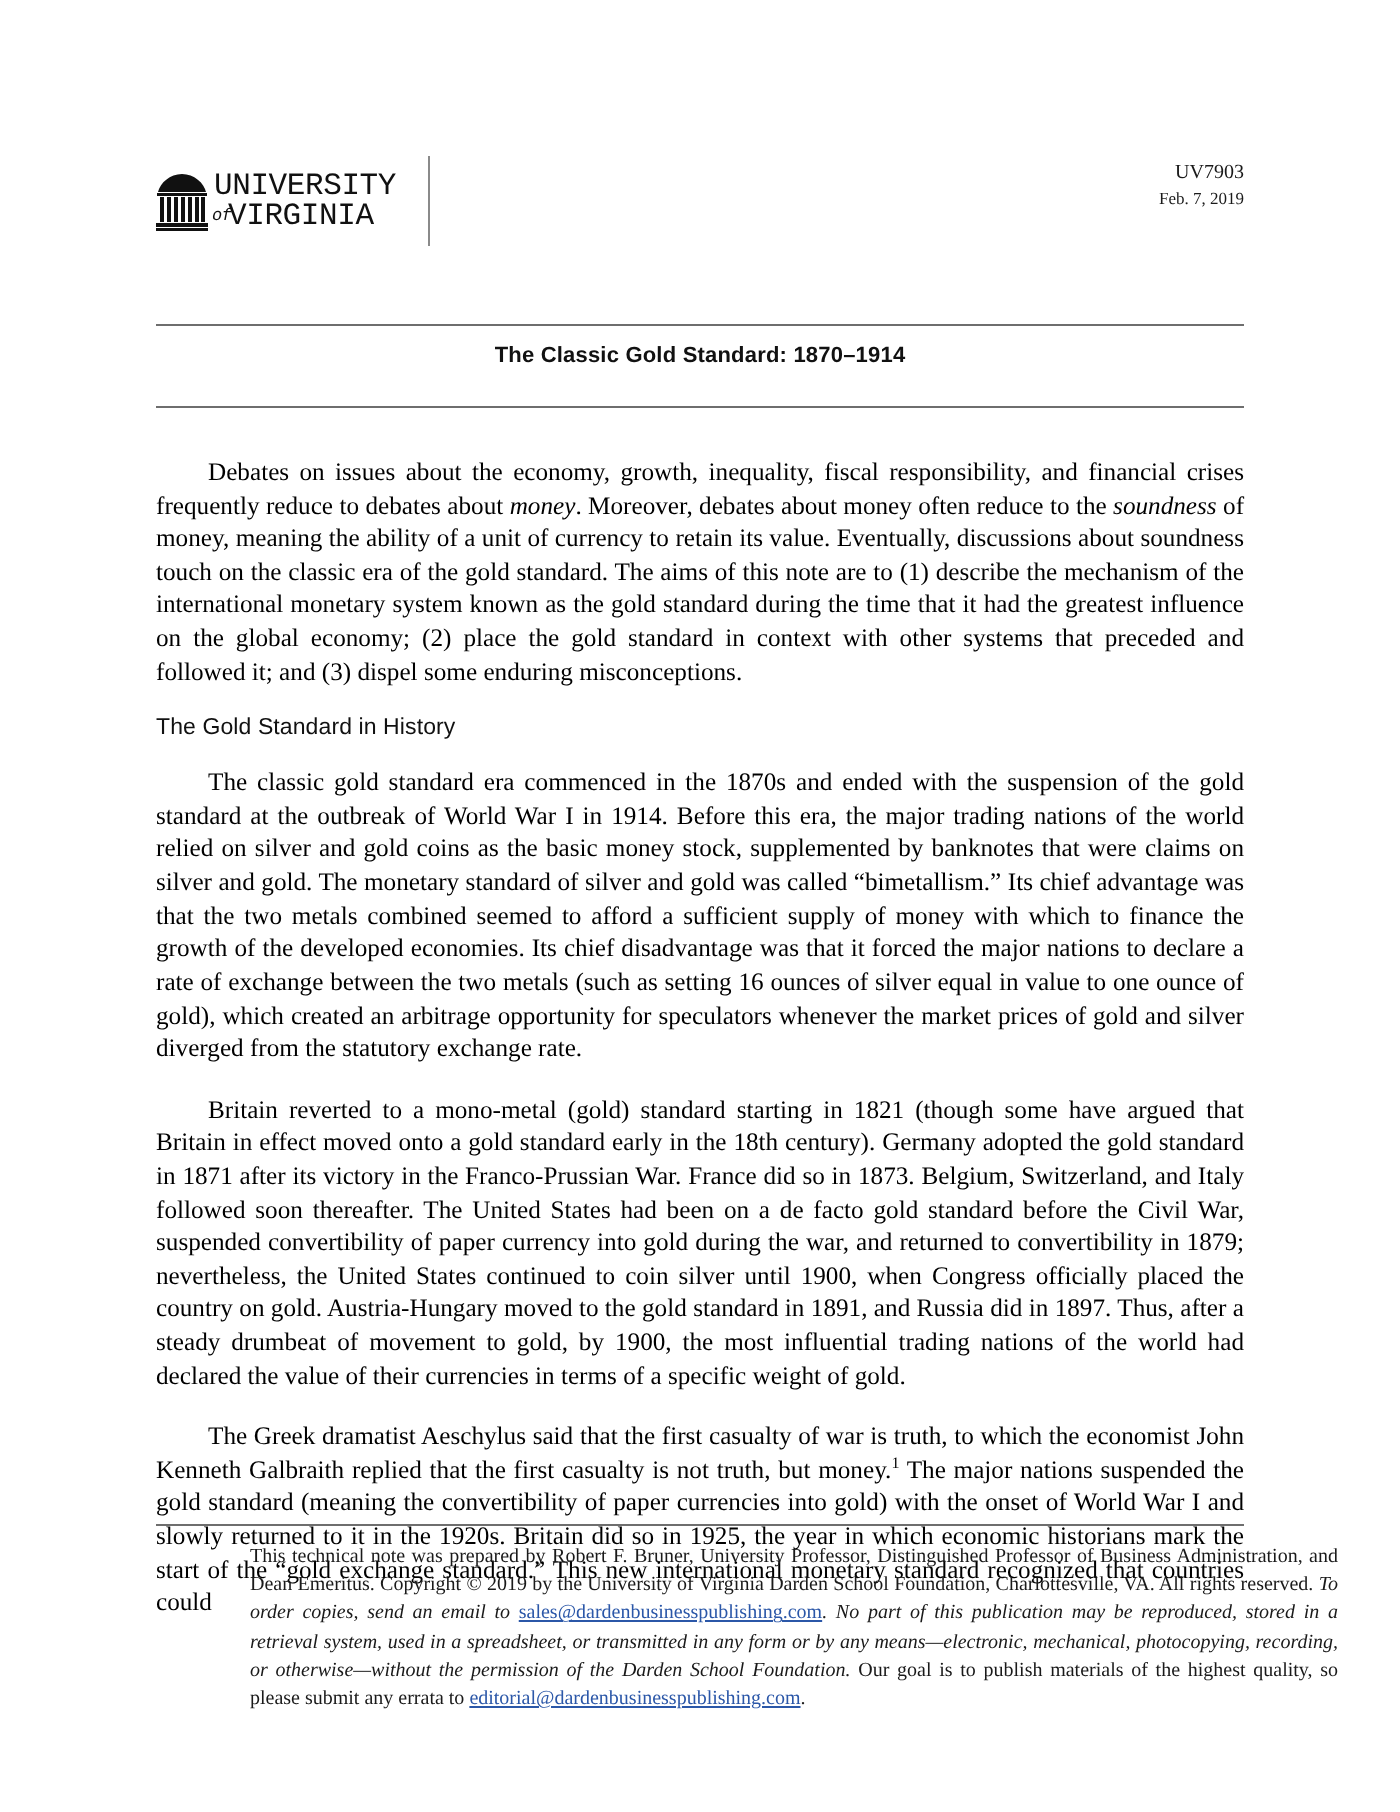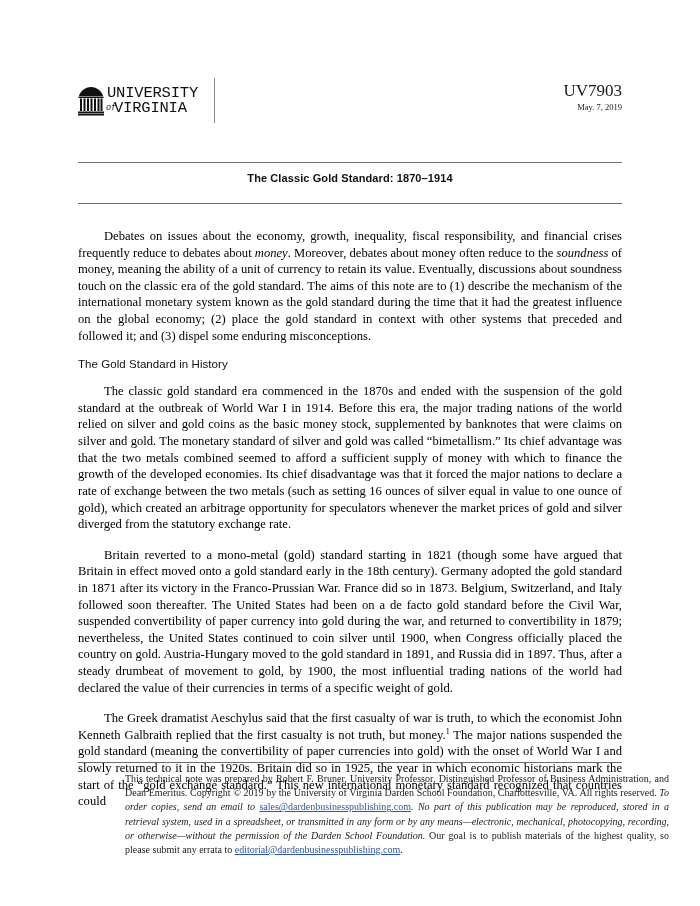--- a/index.html
+++ b/index.html
@@ -100,21 +100,21 @@
     margin-top: 3px;
     color: #111111;
   }
 
   .doc-meta {
     margin-left: auto;
     text-align: right;
     padding-top: 3px;
   }
   .doc-id {
-    font-size: 17px;
+    font-size: 10px;
     line-height: 1.2;
     color: #1a1a1a;
   }
   .doc-date {
     font-size: 8.5px;
     line-height: 1.3;
     margin-top: 1px;
     color: #1a1a1a;
   }
 
@@ -232,21 +232,21 @@
         <span class="uva-line">UNIVERSITY</span>
         <span class="uva-line uva-line-2"><span class="uva-of">of</span><span>VIRGINIA</span></span>
       </span>
     </div>
 
     <div class="brand-divider"></div>
 
 
     <div class="doc-meta">
       <div class="doc-id">UV7903</div>
-      <div class="doc-date">May. 7, 2019</div>
+      <div class="doc-date">Feb. 7, 2019</div>
     </div>
   </div>
 
   <div class="rule rule-top"></div>
   <div class="doc-title">The Classic Gold Standard: 1870–1914</div>
   <div class="rule rule-bottom"></div>
 
   <div class="body-col">
 
     <p class="para"><span>Debates on issues about the economy, growth, inequality, fiscal responsibility, and financial crises frequently reduce to debates about </span><span class="it">money</span><span>. Moreover, debates about money often reduce to the </span><span class="it">soundness</span><span> of money, meaning the ability of a unit of currency to retain its value. Eventually, discussions about soundness touch on the classic era of the gold standard. The aims of this note are to (1) describe the mechanism of the international monetary system known as the gold standard during the time that it had the greatest influence on the global economy; (2) place the gold standard in context with other systems that preceded and followed it; and (3) dispel some enduring misconceptions.</span></p>

